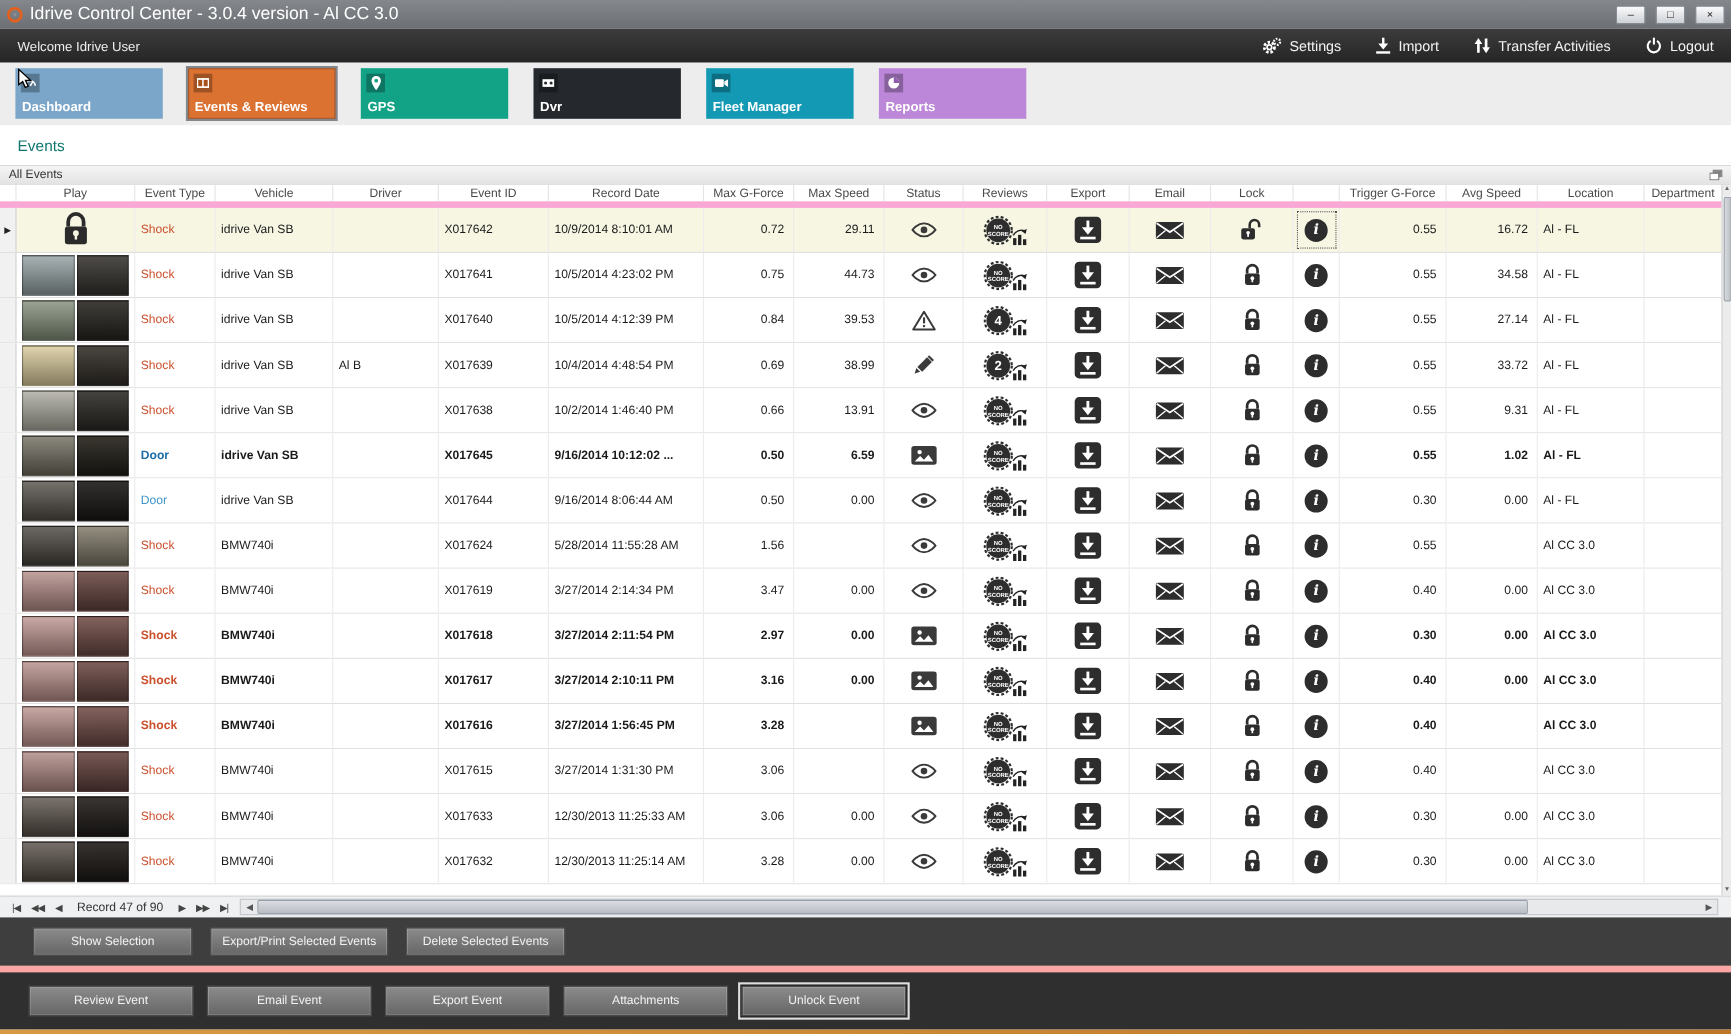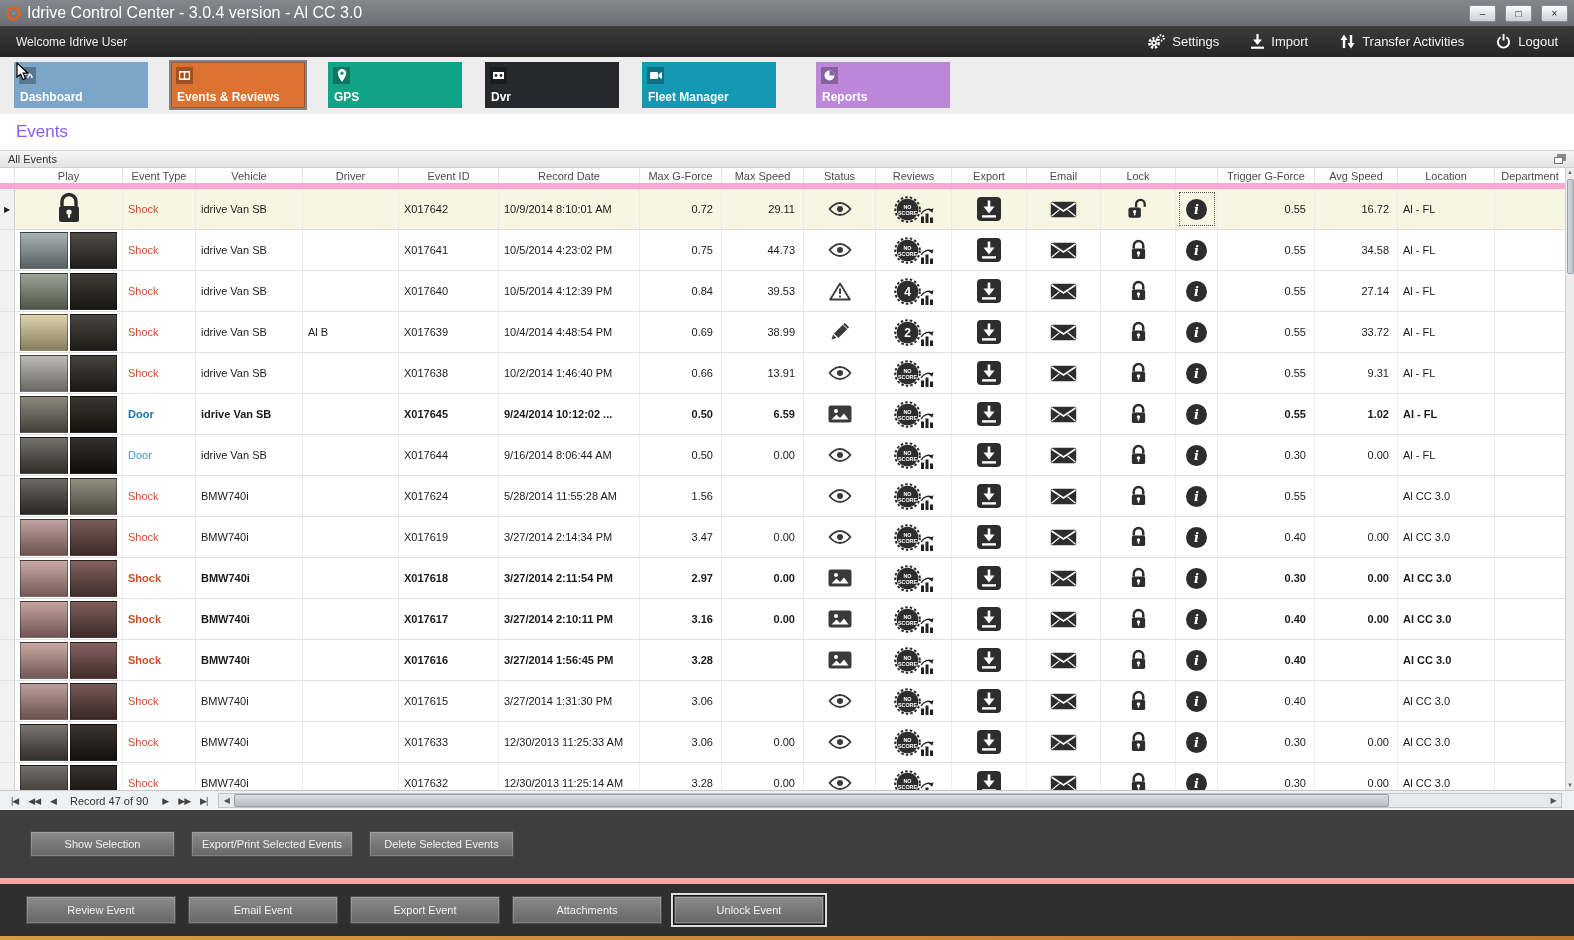--- a/index.html
+++ b/index.html
@@ -19,21 +19,21 @@
 
   
   .tilerow{height:57px;background:#ededee;display:flex;align-items:flex-start;padding:5px 0 0 14px;gap:23px;flex:0 0 auto}
   .tile{width:134px;height:46px;position:relative;color:#fff;cursor:default}
   .tile .ibox{position:absolute;top:5px;left:5px;width:17px;height:17px;background:rgba(0,0,0,.28);display:flex;align-items:center;justify-content:center}
   .tile .tlabel{position:absolute;left:6px;bottom:4px;font-size:12px;font-weight:bold;white-space:nowrap}
   .tile.selected{box-shadow:0 0 0 2px #83878c, inset 0 0 0 1px rgba(0,0,0,.25)}
   .cursor{position:absolute;left:16px;top:62px;z-index:60}
 
   
-  .pagetitle{height:36px;display:flex;align-items:center;font-size:17px;color:#8b5cf6;padding-left:16px;background:#fff;flex:0 0 auto}
+  .pagetitle{height:36px;display:flex;align-items:center;font-size:14px;color:#0f766e;padding-left:16px;background:#fff;flex:0 0 auto}
   .groupbar{height:18px;background:linear-gradient(#f5f5f5,#e3e3e3);border-top:1px solid #d8d8d8;border-bottom:1px solid #cfcfcf;display:flex;align-items:center;font-size:11px;color:#333;padding:0 8px;flex:0 0 auto}
   .groupbar .gspace{flex:1}
 
   
   .tablewrap{flex:1 1 auto;position:relative;background:#fff;overflow:hidden}
   .thead{height:21px;display:flex;border-bottom:6px solid #f9a8d4;margin-right:9px;background:#fff}
   .hcell{font-size:11px;color:#4a4a4a;display:flex;align-items:center;justify-content:center;border-right:1px solid #e4e4e4;overflow:hidden;white-space:nowrap}
   .tbody{margin-right:9px;overflow:hidden}
   .trow{display:flex;height:41px;border-bottom:1px solid #e0e0e0;background:#fff}
   .trow.selected{background:#f6f6e3}
@@ -66,21 +66,21 @@
   
   .navrow{height:20px;background:#eef0f1;border-top:1px solid #c8c8c8;display:flex;align-items:center;padding:0 6px;font-size:11px;color:#333;flex:0 0 auto}
   .pgbtn{font-size:9px;color:#444;margin:0 5px;letter-spacing:-1px;cursor:default}
   .pglabel{margin:0 9px;white-space:nowrap}
   .hscroll{flex:1;height:15px;margin:0 6px;background:#e7e9eb;border:1px solid #c2c6ca;display:flex;align-items:center}
   .harrow{width:15px;text-align:center;font-size:8px;color:#555}
   .htrack{flex:1;height:100%;position:relative}
   .hthumb{position:absolute;left:0;top:0;bottom:0;width:88%;background:linear-gradient(#dadde1,#b9bec5);border:1px solid #98a0a8;border-radius:2px}
 
   
-  .selbar{height:68px;background:#3e3e3e;display:flex;align-items:center;gap:16px;padding-left:30px;flex:0 0 auto}
+  .selbar{height:44px;background:#3e3e3e;display:flex;align-items:center;gap:16px;padding-left:30px;flex:0 0 auto}
   .selbar button,.evtbar button{height:26px;min-width:145px;background:linear-gradient(#8b8b8b,#666);border:1px solid #4d4d4d;box-shadow:inset 0 0 0 1px rgba(255,255,255,.18);color:#f2f2f2;font-size:11px;font-family:inherit;padding:0 10px;cursor:default}
   .evtbar{height:58px;background:#2f2f2f;border-top:6px solid #fca5a5;display:flex;align-items:center;gap:12px;padding-left:26px;flex:0 0 auto}
   .evtbar button{height:28px;width:150px}
   .evtbar button.focused{box-shadow:0 0 0 1px #141414, 0 0 0 3px #dedede, inset 0 0 0 1px rgba(255,255,255,.2)}
   .orangestrip{height:4px;background:linear-gradient(90deg,#d79a43,#bd762a);flex:0 0 auto}
 </style>
 </head>
 <body>
 
 <div class="app">
@@ -173,21 +173,21 @@
     </div>
     <div class="tile" style="background-color: rgb(19, 153, 180);">
       <span class="ibox">
           <svg width="12" height="9" viewBox="0 0 12 9">
             <rect x="0" y="1" width="8" height="7" rx="1" fill="#fff"></rect>
             <path d="M8.5 3.2L12 1v7L8.5 5.8z" fill="#fff"></path>
           </svg>
         </span>
       <span class="tlabel">Fleet Manager</span>
     </div>
-    <div class="tile" style="background-color: rgb(188, 135, 216); margin-left: 17px;">
+    <div class="tile" style="background-color: rgb(188, 135, 216);">
       <span class="ibox">
           <svg width="11" height="11" viewBox="0 0 11 11">
             <circle cx="5.5" cy="5.5" r="5" fill="#fff"></circle>
             <path d="M5.5 5.5V.5A5 5 0 0 1 10.5 5.5z" fill="#8e5cab"></path>
           </svg>
         </span>
       <span class="tlabel">Reports</span>
     </div>
   </div>
 
@@ -595,21 +595,21 @@
               <div class="half" style="background:linear-gradient(rgba(255,255,255,.22),rgba(0,0,0,.38)),#6b675a"></div>
               <div class="half" style="background:linear-gradient(rgba(255,255,255,.1),rgba(0,0,0,.45)),#232019"></div>
             </div>
           </div>
           <div class="cell c2">
             <span class="door">Door</span>
           </div>
           <div class="cell c3">idrive Van SB</div>
           <div class="cell c4"></div>
           <div class="cell c5">X017645</div>
-          <div class="cell c6">9/24/2014 10:12:02 ...</div>
+          <div class="cell c6">9/16/2014 10:12:02 ...</div>
           <div class="cell c7 num">0.50</div>
           <div class="cell c8 num">6.59</div>
           <div class="cell c9 ic">
             <svg width="24" height="18" viewBox="0 0 24 18">
               <rect x=".5" y=".5" width="23" height="17" rx="2.5" fill="#3a3a3a"></rect>
               <circle cx="8" cy="6" r="2" fill="#fff"></circle>
               <path d="M3.5 14.5l5-5 3.5 3.5 4-4.5 4.5 6z" fill="#fff"></path>
             </svg>
           </div>
           <div class="cell c10 ic">

